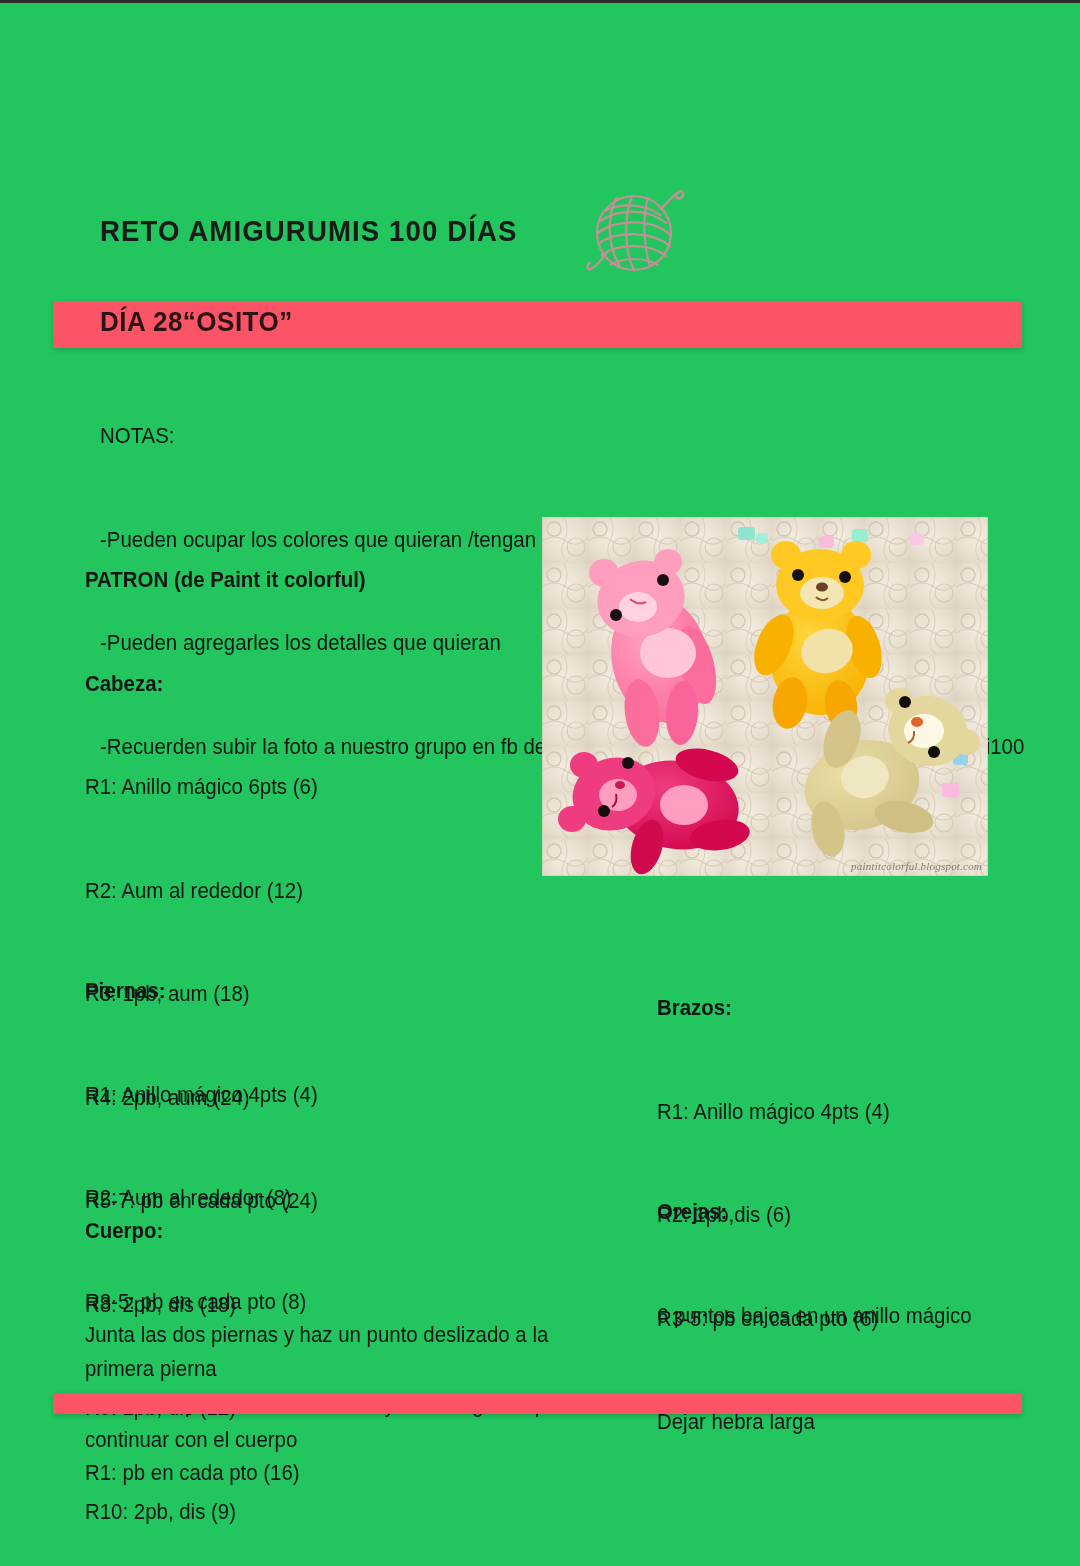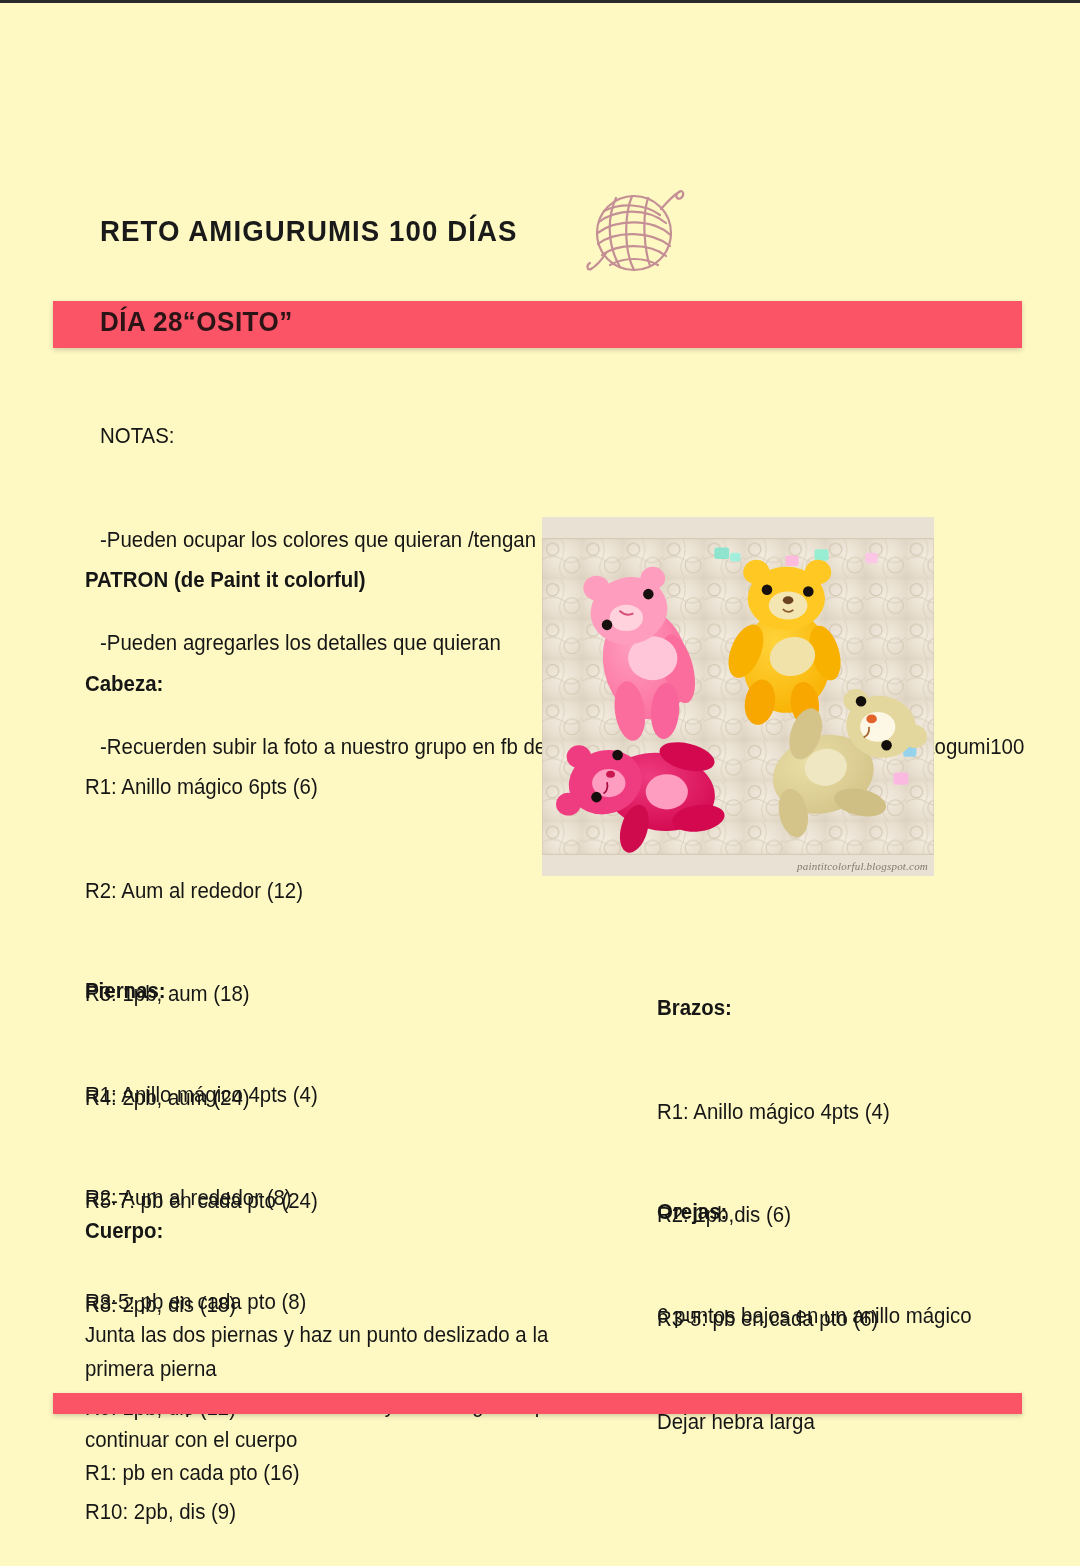--- a/index.html
+++ b/index.html
@@ -11,21 +11,21 @@
     width: 1080px;
     height: 1566px;
     position: relative;
     overflow: hidden;
     font-family: "Liberation Sans", sans-serif;
     color: #1c1c1c;
   }
   .page {
     position: absolute;
     inset: 0;
-    background: #fef9c3;
+    background: #22c55e;
   }
   .top-rule {
     position: absolute;
     top: 0; left: 0; right: 0;
     height: 3px;
     background: #2b2b2b;
   }
 
   
   .doc-header {
@@ -95,21 +95,21 @@
   .piernas  { left: 85px;  top: 905px;  width: 540px; }
   .cuerpo   { left: 85px;  top: 1145px; width: 540px; }
   .brazos   { left: 657px; top: 922px;  width: 400px; }
   .orejas   { left: 657px; top: 1126px; width: 400px; }
 
   
   .photo {
     position: absolute;
     left: 542px;
     top: 517px;
-    width: 392px;
+    width: 446px;
     height: 359px;
     overflow: hidden;
     background: #e9e1d4;
   }
   .photo svg { display: block; width: 100%; height: 100%; }
   .watermark {
     position: absolute;
     right: 6px;
     bottom: 4px;
     font-family: "Liberation Serif", serif;

